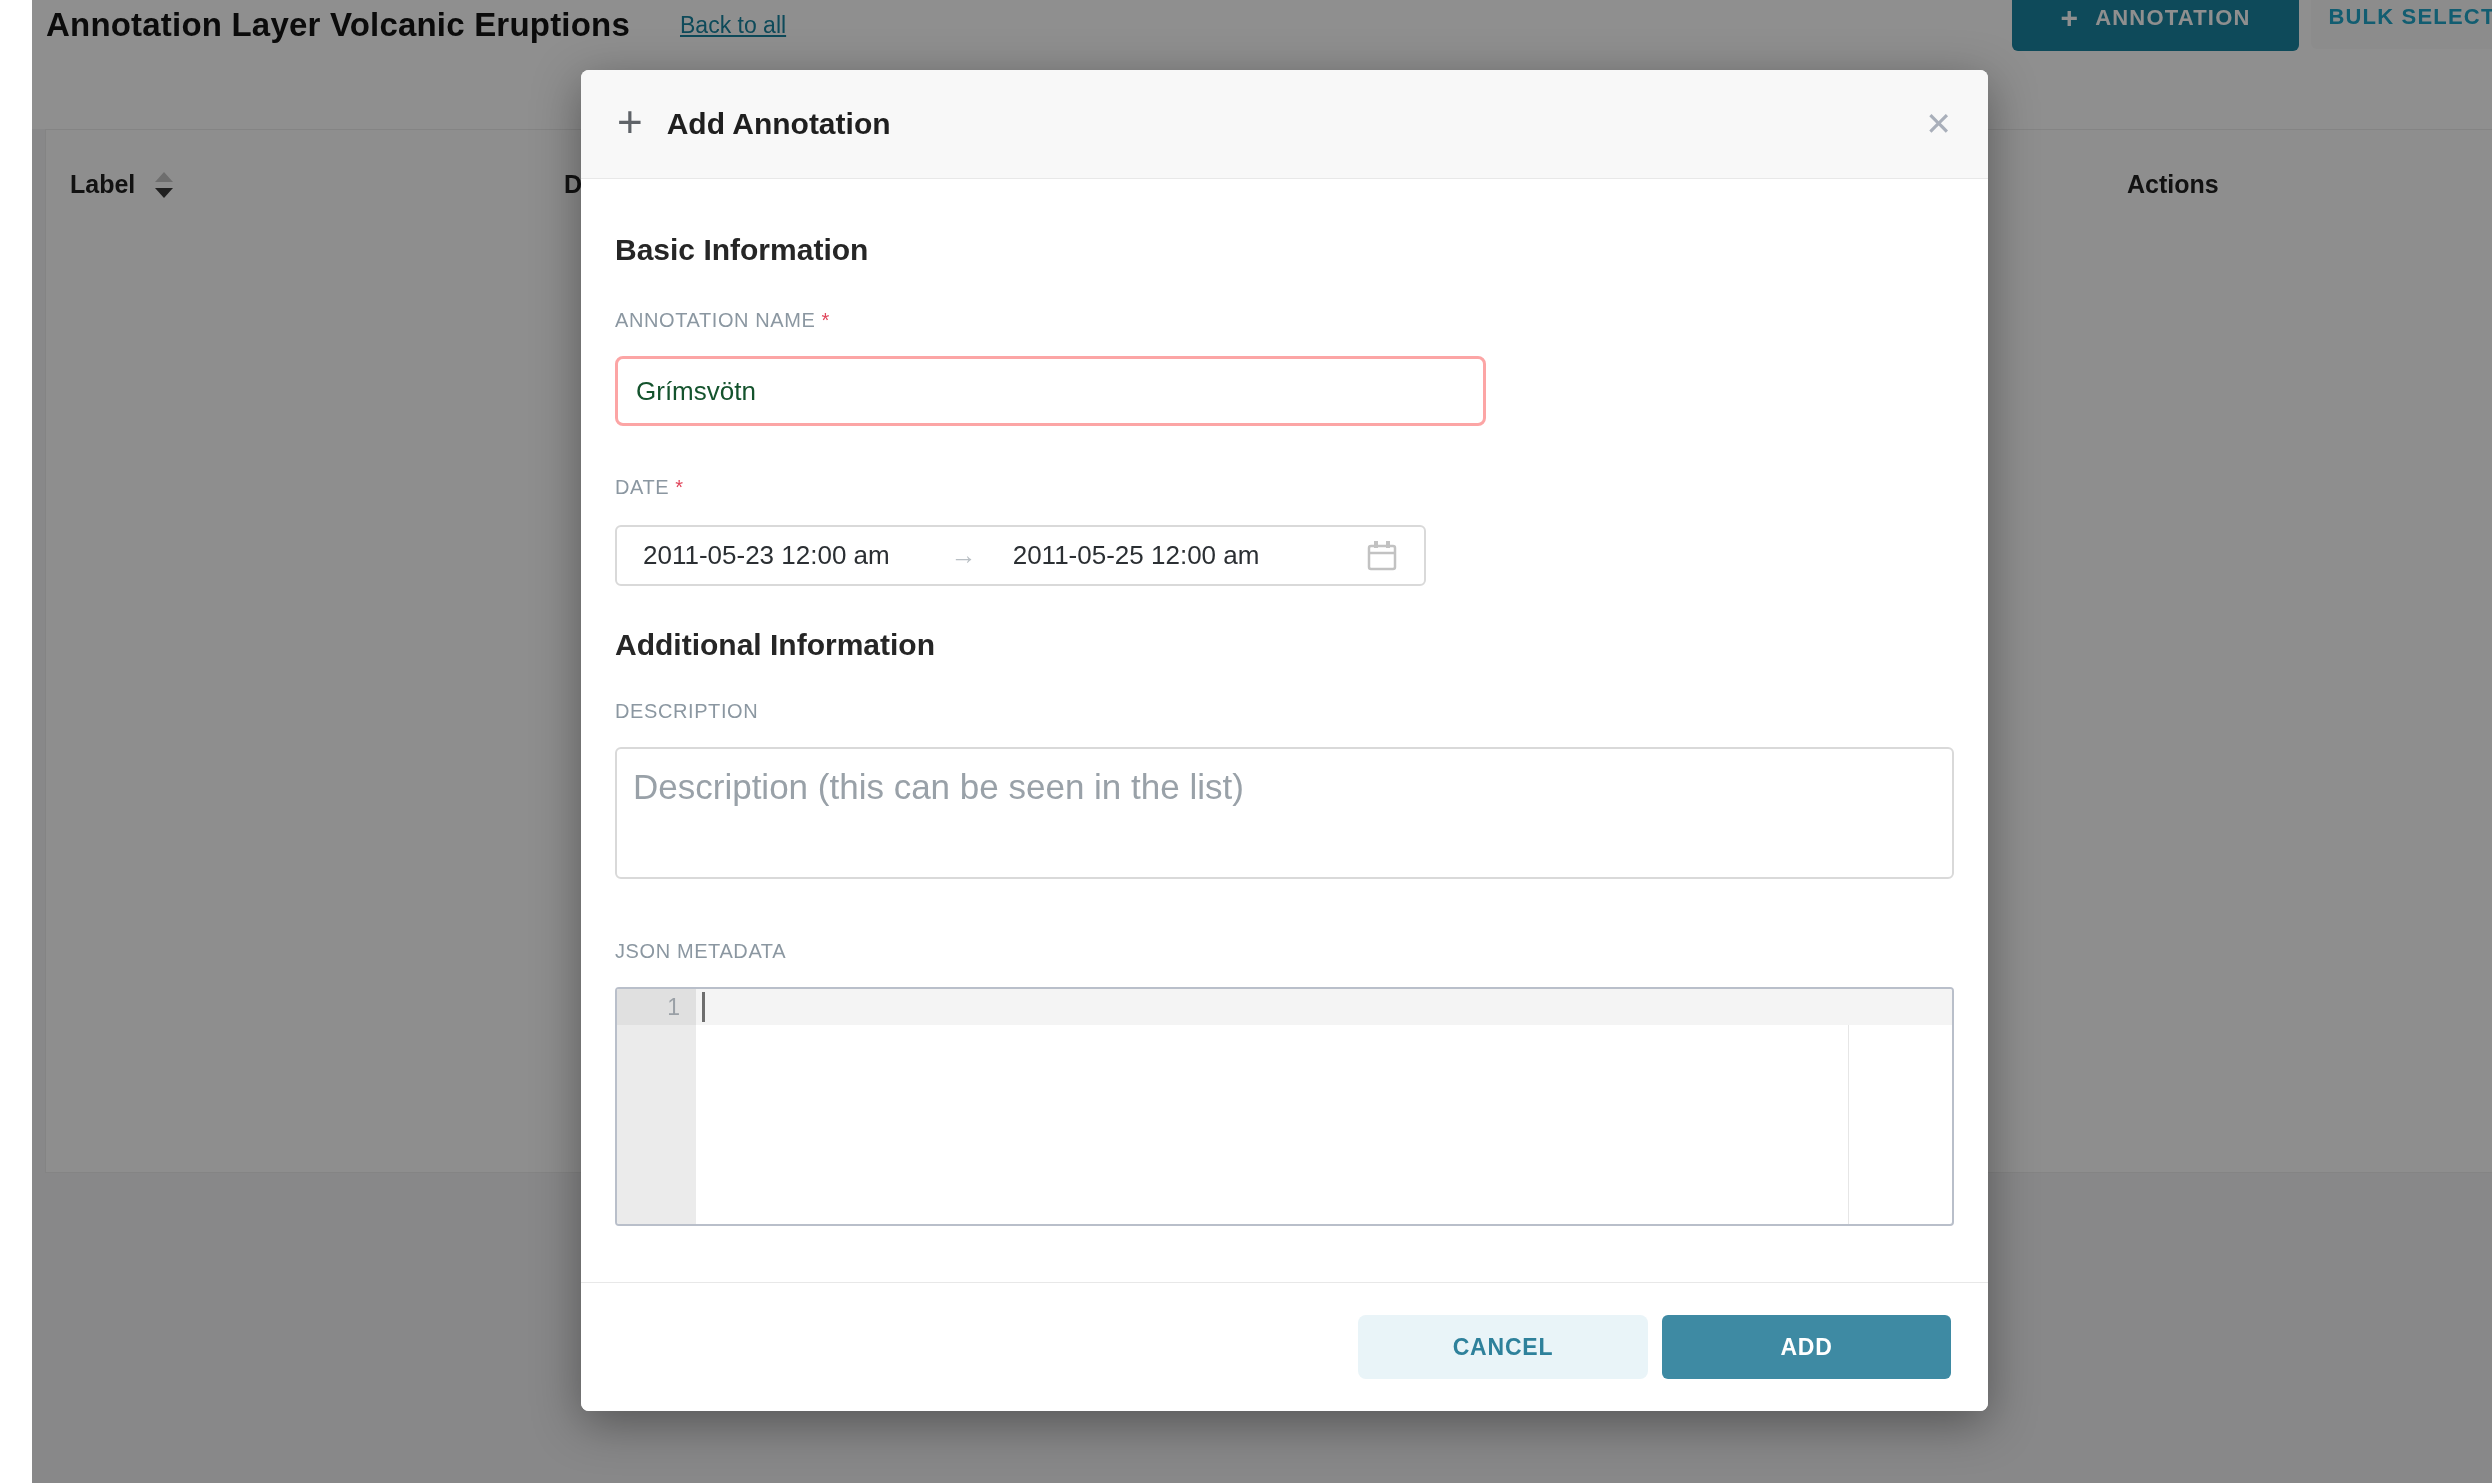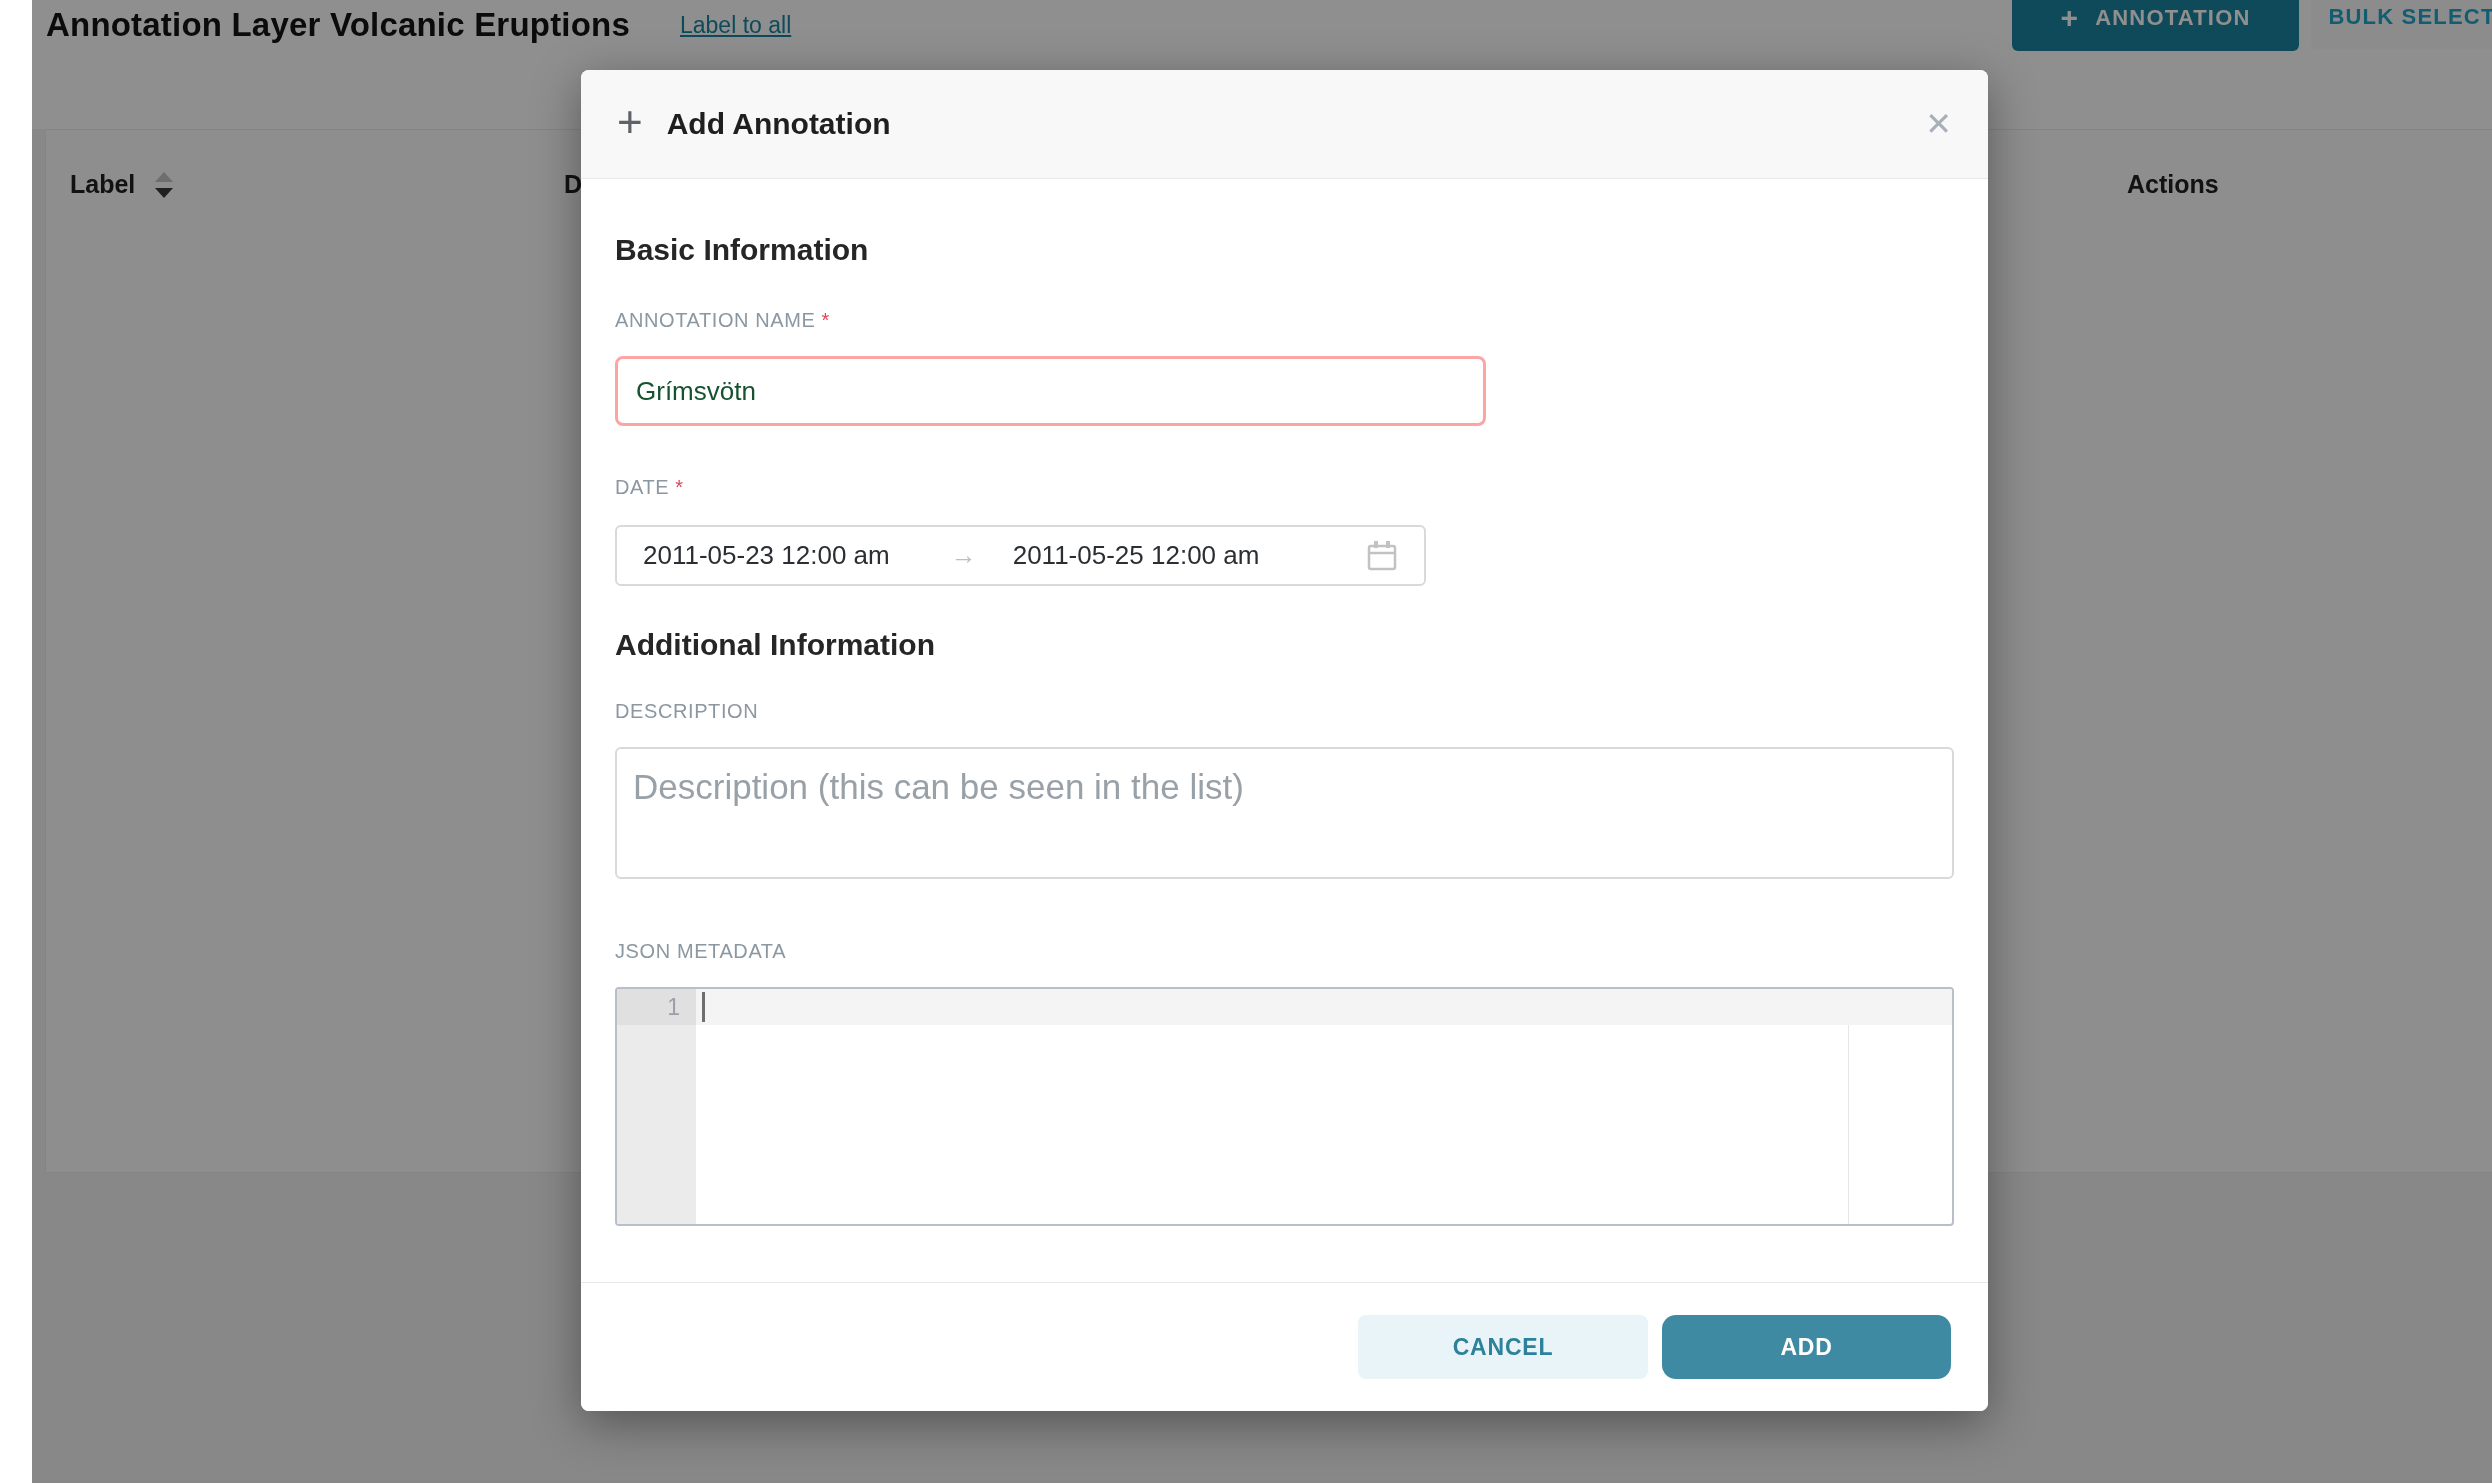--- a/index.html
+++ b/index.html
@@ -79,31 +79,31 @@
     text-align:right;padding-right:16px;}
   .active-line{position:absolute;left:79px;right:0;top:0;height:36px;background:#f4f4f4;}
   .cursor{position:absolute;left:6px;top:3px;width:3px;height:30px;background:#6e6e6e;}
   .print-margin{position:absolute;left:1231px;top:36px;bottom:0;width:1px;background:#e6e6e6;}
 
   .modal-footer{position:absolute;left:0;right:0;bottom:0;height:129px;border-top:1px solid #e8e8e8;
     display:flex;align-items:center;justify-content:flex-end;gap:14px;padding-right:37px;
     box-sizing:border-box;border-radius:0 0 8px 8px;background:#fff;}
   .btn-cancel{width:290px;height:64px;border:none;border-radius:8px;background:#e9f4f8;color:#2e819b;
     font-size:23px;font-weight:700;letter-spacing:0.8px;font-family:"Liberation Sans",sans-serif;cursor:pointer;}
-  .btn-add{width:289px;height:64px;border:none;border-radius:14px;background:#3e8aa3;color:#ffffff;
+  .btn-add{width:289px;height:64px;border:none;border-radius:6px;background:#3e8aa3;color:#ffffff;
     font-size:23px;font-weight:700;letter-spacing:0.8px;font-family:"Liberation Sans",sans-serif;cursor:pointer;}
 </style>
 </head>
 <body>
 
 <div class="screen">
 
   <div class="page-header">
     <h1 class="page-title">Annotation Layer Volcanic Eruptions</h1>
-    <a class="back-link">Label to all</a>
+    <a class="back-link">Back to all</a>
     <button class="btn-annotation">
       <span class="plus">+</span>
       <span>ANNOTATION</span>
     </button>
     <button class="btn-bulk">BULK SELECT</button>
   </div>
 
   <div class="content">
     <div class="card">
       <div class="th th-label">

